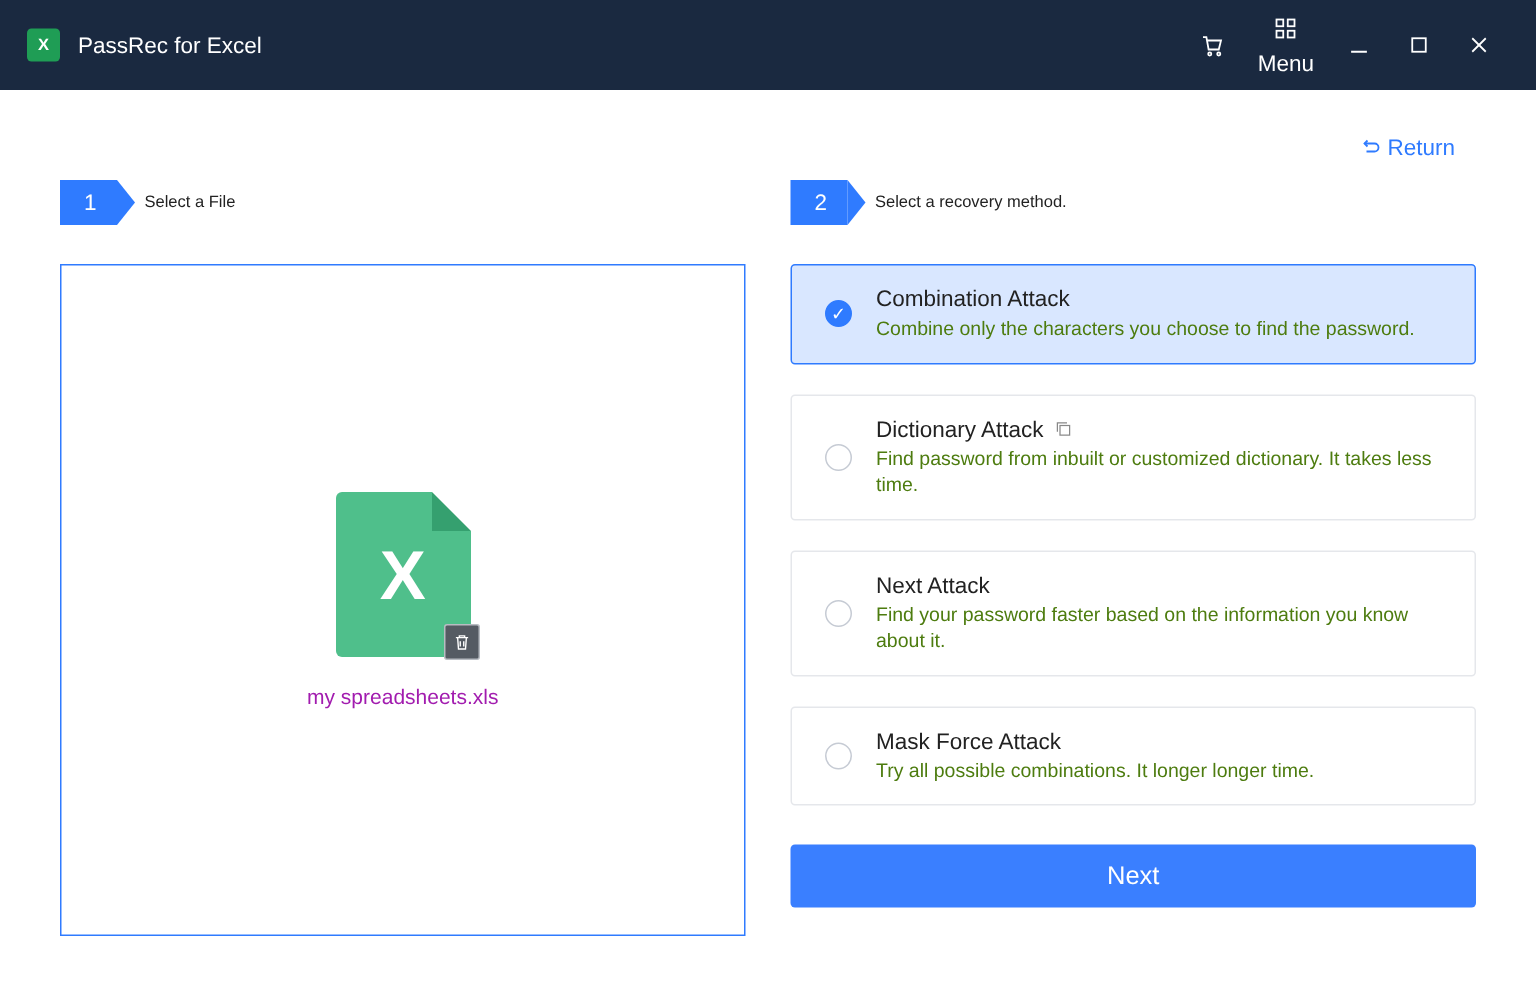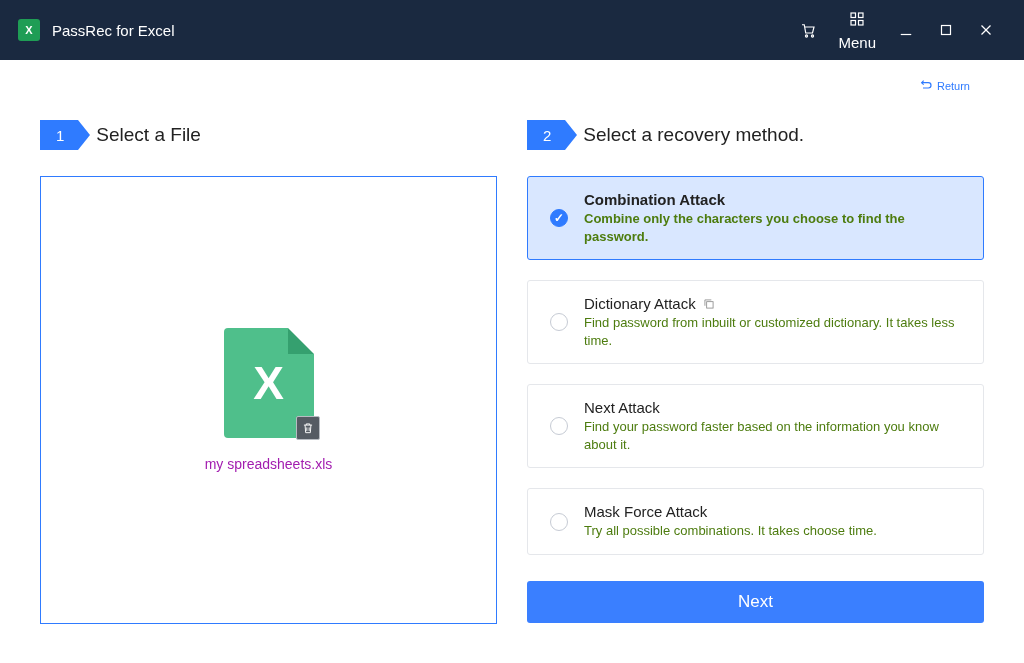--- a/index.html
+++ b/index.html
@@ -47,25 +47,25 @@
 
   
   .content {
     height: calc(663px - 60px);
     padding: 20px 40px 30px 40px;
     position: relative;
   }
 
   .return-link {
     position: absolute;
-    top: 18px;
+    top: 30px;
     right: 54px;
     color: #2f7bff;
     display: flex; align-items: center; gap: 4px;
-    font-size: 11px;
+    font-size: 15px;
     cursor: pointer;
   }
   .return-link svg { width: 16px; height: 16px; stroke: #2f7bff; fill: none; stroke-width: 1.8; }
 
   .columns {
     display: flex;
     gap: 30px;
     margin-top: 40px;
   }
   .col-left { flex: 1; min-width: 0; }
@@ -88,21 +88,21 @@
   }
   .step-badge::after {
     content: "";
     position: absolute;
     right: -12px;
     top: 0;
     border-left: 12px solid #2f7bff;
     border-top: 15px solid transparent;
     border-bottom: 15px solid transparent;
   }
-  .step-title { font-size: 19px; color: #222; }
+  .step-title { font-size: 11px; color: #222; }
 
   
   .file-panel {
     border: 1px solid #2f7bff;
     height: 448px;
     display: flex; flex-direction: column; align-items: center; justify-content: center;
     gap: 18px;
   }
   .xls-icon-wrap { position: relative; }
   .xls-icon {
@@ -146,21 +146,20 @@
     border-radius: 3px;
     padding: 14px 18px 14px 56px;
     margin-bottom: 20px;
     position: relative;
     cursor: pointer;
     background: #fff;
   }
   .method-card.selected {
     background: #d9e7ff;
     border-color: #2f7bff;
-    font-weight: bold;
   }
   .radio-dot {
     position: absolute;
     left: 22px;
     top: 50%;
     transform: translateY(-50%);
     width: 18px; height: 18px;
     border: 1px solid #c6cbd4;
     border-radius: 50%;
     background: #fff;
@@ -314,21 +313,21 @@
             <div class="method-title">
               <span>Next Attack</span>
             </div>
             <div class="method-desc">Find your password faster based on the information you know about it.</div>
           </div>
           <div class="method-card">
             <span class="radio-dot"></span>
             <div class="method-title">
               <span>Mask Force Attack</span>
             </div>
-            <div class="method-desc">Try all possible combinations. It takes choose time.</div>
+            <div class="method-desc">Try all possible combinations. It longer longer time.</div>
           </div>
         </div>
 
       <button class="next-btn">
         <span>Next</span>
       </button>
     </div>
 
   </div>
 </div>

